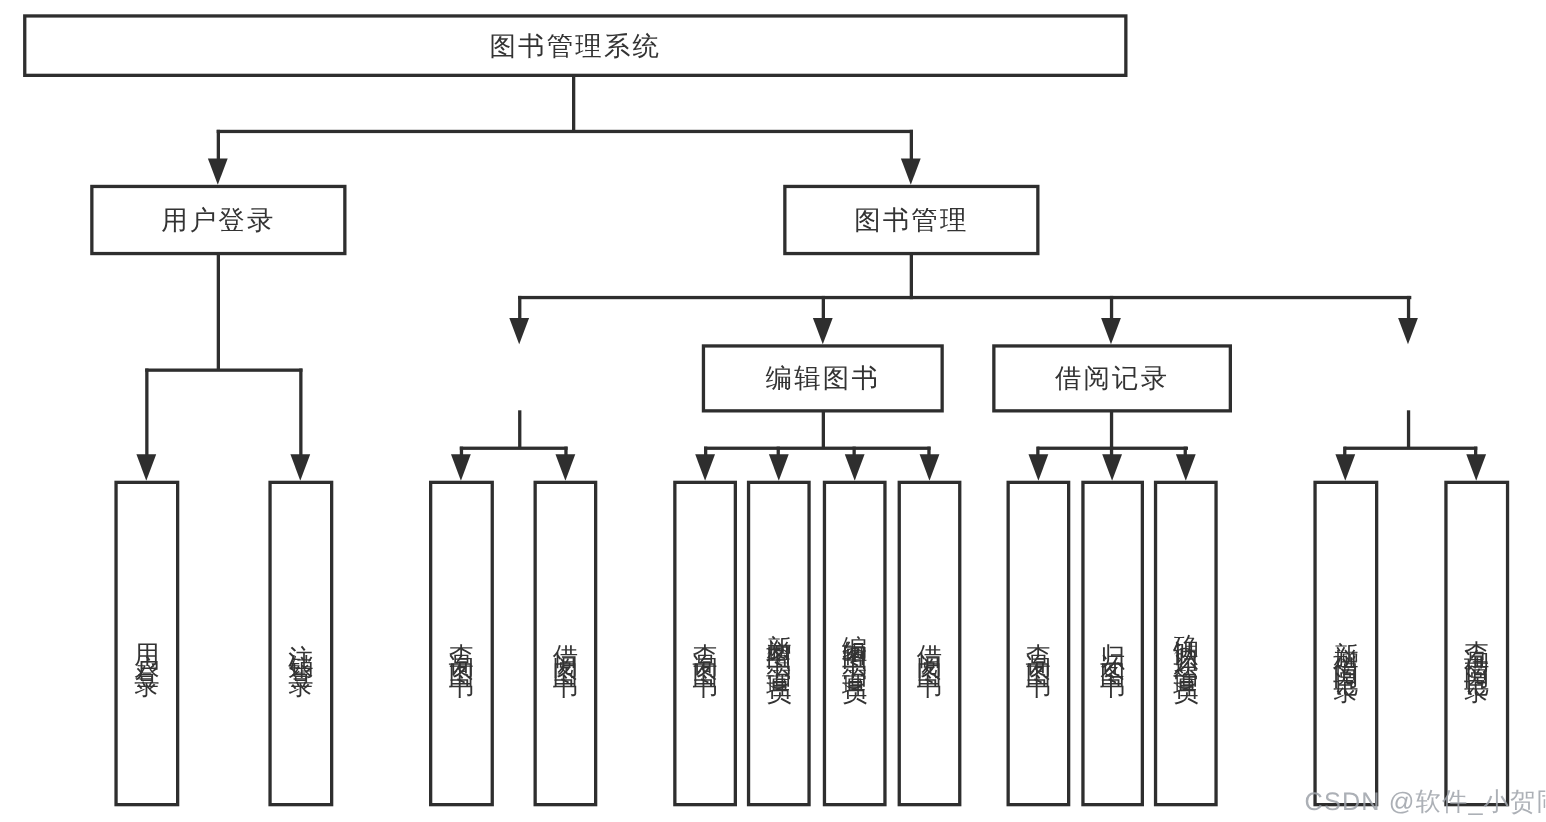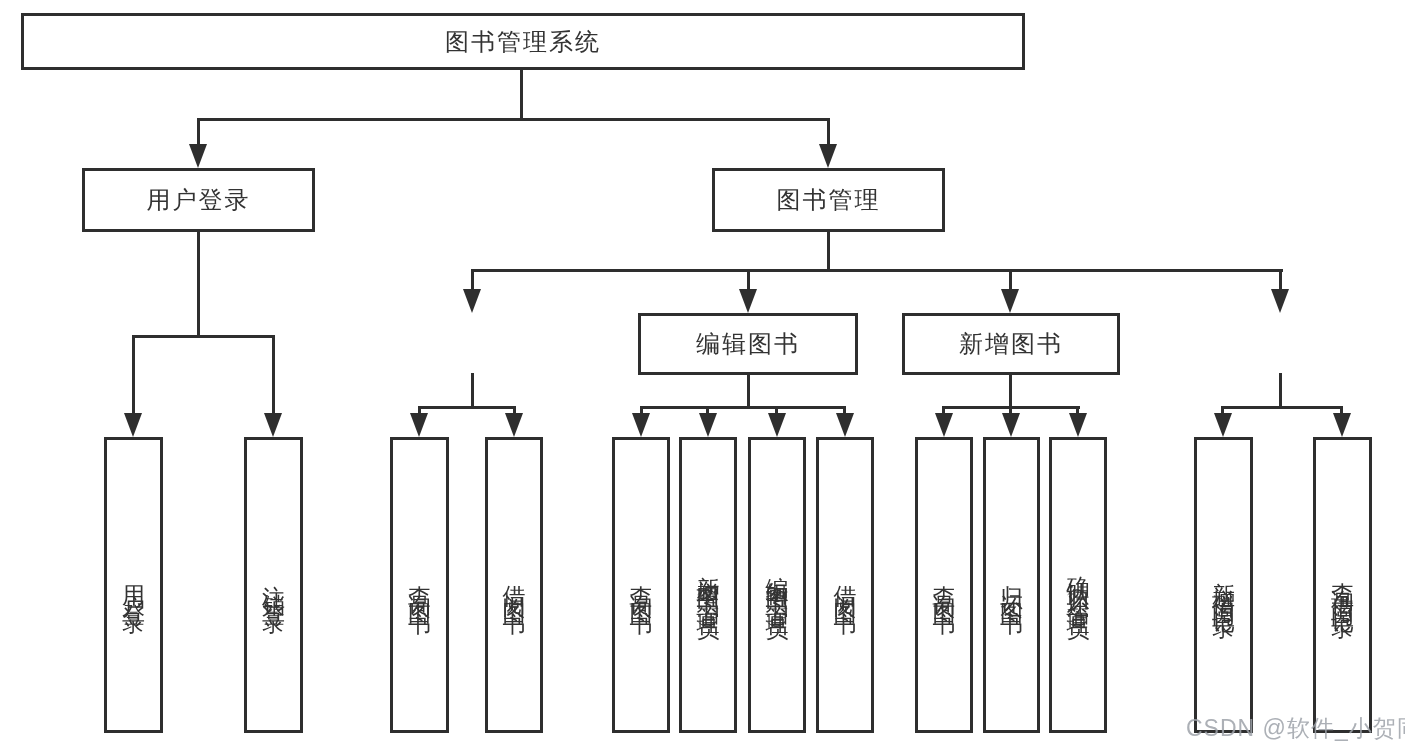--- a/index.html
+++ b/index.html
@@ -55,21 +55,21 @@
   <div class="arrow" style="left:739px;top:289px;"></div>
   <div class="vl" style="left:1009px;top:269px;height:22px;"></div>
   <div class="arrow" style="left:1001px;top:289px;"></div>
   <div class="vl" style="left:1279px;top:269px;height:22px;"></div>
   <div class="arrow" style="left:1271px;top:289px;"></div>
 
   <div class="box h" style="left:638px;top:313px;width:220px;height:62px;">
     <span>编辑图书</span>
   </div>
   <div class="box h" style="left:902px;top:313px;width:218px;height:62px;">
-    <span>新增图书</span>
+    <span>借阅记录</span>
   </div>
 
   <div class="vl" style="left:471px;top:373px;height:35px;"></div>
   <div class="hl" style="left:418px;top:406px;width:98px;"></div>
   <div class="vl" style="left:418px;top:406px;height:10px;"></div>
   <div class="arrow" style="left:410px;top:413px;"></div>
   <div class="vl" style="left:513px;top:406px;height:10px;"></div>
   <div class="arrow" style="left:505px;top:413px;"></div>
 
   <div class="vl" style="left:747px;top:373px;height:35px;"></div>

